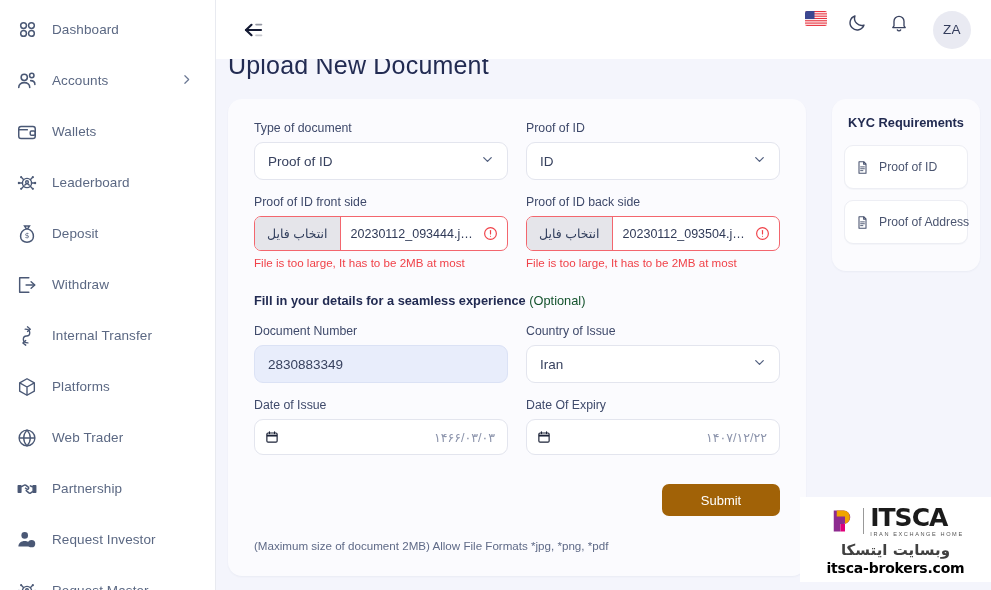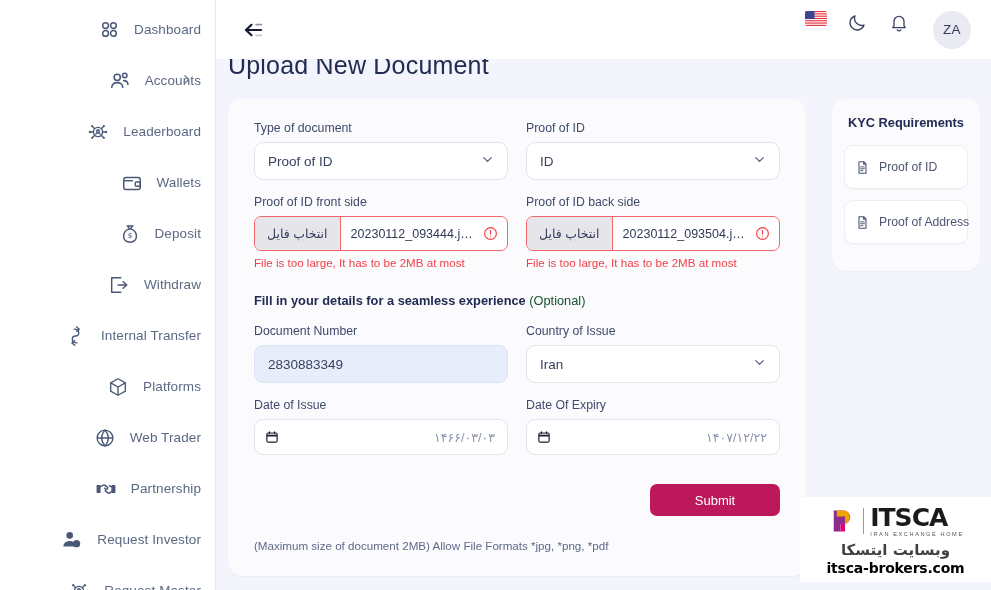--- a/index.html
+++ b/index.html
@@ -21,21 +21,20 @@
     flex: 0 0 216px;
     position: relative;
     overflow: hidden;
   }
   .nav-item {
     display: flex; align-items: center;
     height: 51px;
     padding: 0 14px 0 14px;
     cursor: pointer;
     position: relative;
-    justify-content: flex-end;
   }
   .nav-icon {
     width: 26px; height: 26px;
     flex: 0 0 26px;
     display: flex; align-items: center; justify-content: center;
     color: #4a5875;
   }
   .nav-icon svg { display: block; }
   .nav-label {
     margin-left: 12px;
@@ -233,25 +232,25 @@
     color: #8b93ab;
     letter-spacing: .3px;
     direction: ltr;
   }
 
   .submit-row {
     display: flex; justify-content: flex-end;
     margin-top: 14px;
   }
   .submit-btn {
-    background: #be185d;
+    background: #a16207;
     color: #ffffff;
     border: none;
     border-radius: 7px;
-    width: 130px; height: 32px;
+    width: 118px; height: 32px;
     font-size: 13px;
     font-family: "Liberation Sans", sans-serif;
     cursor: pointer;
   }
   .footnote {
     font-size: 11.6px;
     color: #5f6a87;
     margin-top: 23px;
   }
 
@@ -342,49 +341,49 @@
           <circle cx="17.2" cy="6" r="2.4"></circle>
             <path d="M16 11.6c2.6 0 4.6 1.7 4.6 4.2"></path>
         </svg>
       </span>
       <span class="nav-label">Accounts</span>
       <span class="nav-chev">
         <svg width="13" height="13" viewBox="0 0 24 24" fill="none" stroke="currentColor" stroke-width="2.2" stroke-linecap="round" stroke-linejoin="round">
             <polyline points="9 5 16 12 9 19"></polyline>
           </svg>
       </span>
+    </div>
+
+    <div class="nav-item">
+      <span class="nav-icon">
+        <svg width="22" height="22" viewBox="0 0 24 24" fill="none" stroke="currentColor" stroke-width="1.6">
+          <rect x="3" y="6" width="18" height="13" rx="2.5"></rect>
+          <path d="M3 9.5h10"></path>
+            <rect x="15.5" y="11" width="5.5" height="4.5" rx="1.4"></rect>
+        </svg>
+      </span>
+      <span class="nav-label">Wallets</span>
     </div>
 
     <div class="nav-item">
       <span class="nav-icon">
         <svg width="22" height="22" viewBox="0 0 24 24" fill="none" stroke="currentColor" stroke-width="1.5">
           <circle cx="12" cy="12" r="5"></circle>
             <circle cx="12" cy="11" r="1.5"></circle>
             <path d="M9.6 14.4c.6-1.1 1.4-1.6 2.4-1.6s1.8.5 2.4 1.6" stroke-linecap="round"></path>
           <circle cx="3.2" cy="12" r="1.3" fill="currentColor" stroke="none"></circle>
           <circle cx="20.8" cy="12" r="1.3" fill="currentColor" stroke="none"></circle>
           <circle cx="5.6" cy="5.6" r="1.2" fill="currentColor" stroke="none"></circle>
           <circle cx="18.4" cy="5.6" r="1.2" fill="currentColor" stroke="none"></circle>
           <circle cx="5.6" cy="18.4" r="1.2" fill="currentColor" stroke="none"></circle>
           <circle cx="18.4" cy="18.4" r="1.2" fill="currentColor" stroke="none"></circle>
           <path d="M4.5 12h2.6M16.9 12h2.6M6.6 6.6l1.8 1.8M15.6 15.6l1.8 1.8M17.4 6.6l-1.8 1.8M8.4 15.6l-1.8 1.8" stroke-linecap="round"></path>
         </svg>
       </span>
       <span class="nav-label">Leaderboard</span>
-    </div>
-
-    <div class="nav-item">
-      <span class="nav-icon">
-        <svg width="22" height="22" viewBox="0 0 24 24" fill="none" stroke="currentColor" stroke-width="1.6">
-          <rect x="3" y="6" width="18" height="13" rx="2.5"></rect>
-          <path d="M3 9.5h10"></path>
-            <rect x="15.5" y="11" width="5.5" height="4.5" rx="1.4"></rect>
-        </svg>
-      </span>
-      <span class="nav-label">Wallets</span>
     </div>
 
     <div class="nav-item">
       <span class="nav-icon">
         <svg width="22" height="22" viewBox="0 0 24 24" fill="none" stroke="currentColor" stroke-width="1.6">
           <path d="M9.3 3.2h5.4l-2 3.2h-1.4z"></path>
           <path d="M11.3 6.4C7.5 7.6 5 11 5 14.6 5 18.4 8.1 21 12 21s7-2.6 7-6.4c0-3.6-2.5-7-6.3-8.2z"></path>
           <text x="12" y="16.6" font-size="8" fill="currentColor" stroke="none" text-anchor="middle" font-family="DejaVu Sans">$</text>
         </svg>
       </span>

